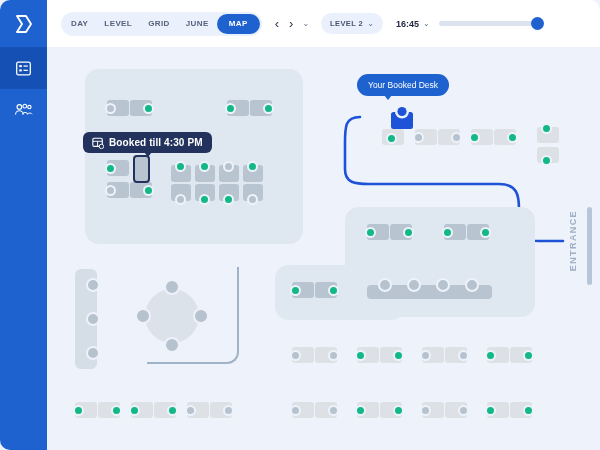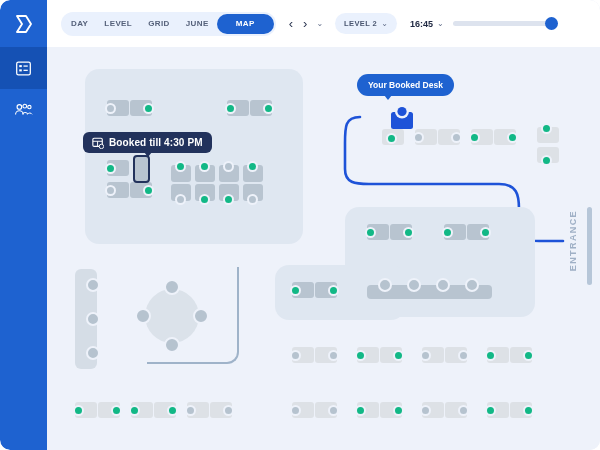--- a/index.html
+++ b/index.html
@@ -1,20 +1,20 @@
 <!DOCTYPE html>
 <html><head>
 <meta charset="utf-8">
 <style>
   html,body{margin:0;padding:0;background:#ffffff;}
   body{font-family:"Liberation Sans",sans-serif;}
 
   #app{
     position:relative;width:600px;height:450px;overflow:hidden;
-    background:#eef2fa;border-radius:10px;
+    background:#eef2fa;border-radius:0;
   }
 
   
   #sidebar{
     position:absolute;left:0;top:0;width:47px;height:450px;
     background:#1e62d0;border-radius:10px 0 0 10px;
     display:flex;flex-direction:column;align-items:center;
   }
   #sidebar-logo{
     width:47px;height:47px;display:flex;align-items:center;justify-content:center;
@@ -33,21 +33,21 @@
   }
   #viewtoggle{
     margin-left:14px;height:24px;background:#eaf1fd;border-radius:12px;
     display:flex;align-items:center;padding:0 2px;
   }
   .vt{
     font-size:8px;font-weight:bold;letter-spacing:.4px;color:#55617a;
     padding:0 8px;height:20px;line-height:20px;border-radius:10px;cursor:pointer;
     white-space:nowrap;
   }
-  .vt.active{background:#1e62d0;color:#fff;padding:0 19px;}
+  .vt.active{background:#1e62d0;color:#fff;padding:0 12px;}
 
   .navarrow{
     font-size:13px;color:#2b3550;padding:0 5px;cursor:pointer;line-height:1;
   }
   #nav-prev{margin-left:8px;}
   #datelabel{
     font-size:9px;font-weight:bold;letter-spacing:.3px;color:#222b44;
     margin-left:5px;white-space:nowrap;
   }
   .caret{font-size:8px;color:#64708c;margin-left:4px;cursor:pointer;}
@@ -113,21 +113,21 @@
     content:"";position:absolute;left:61px;bottom:-4px;width:0;height:0;
     border-left:4px solid transparent;border-right:4px solid transparent;
     border-top:5px solid #22325c;
   }
 
   
   #booked-pill{
     position:absolute;background:#1e62d0;border-radius:11px;height:22px;
     display:flex;align-items:center;padding:0 11px;white-space:nowrap;
   }
-  #booked-pill .ptext{color:#fff;font-size:8.5px;font-weight:bold;}
+  #booked-pill .ptext{color:#fff;font-size:8.5px;font-weight:normal;}
   #booked-pill:after{
     content:"";position:absolute;left:27px;bottom:-4px;width:0;height:0;
     border-left:4px solid transparent;border-right:4px solid transparent;
     border-top:5px solid #1e62d0;
   }
 
   
   #entrance{
     position:absolute;right:22px;top:163px;
     writing-mode:vertical-rl;transform:rotate(180deg);

